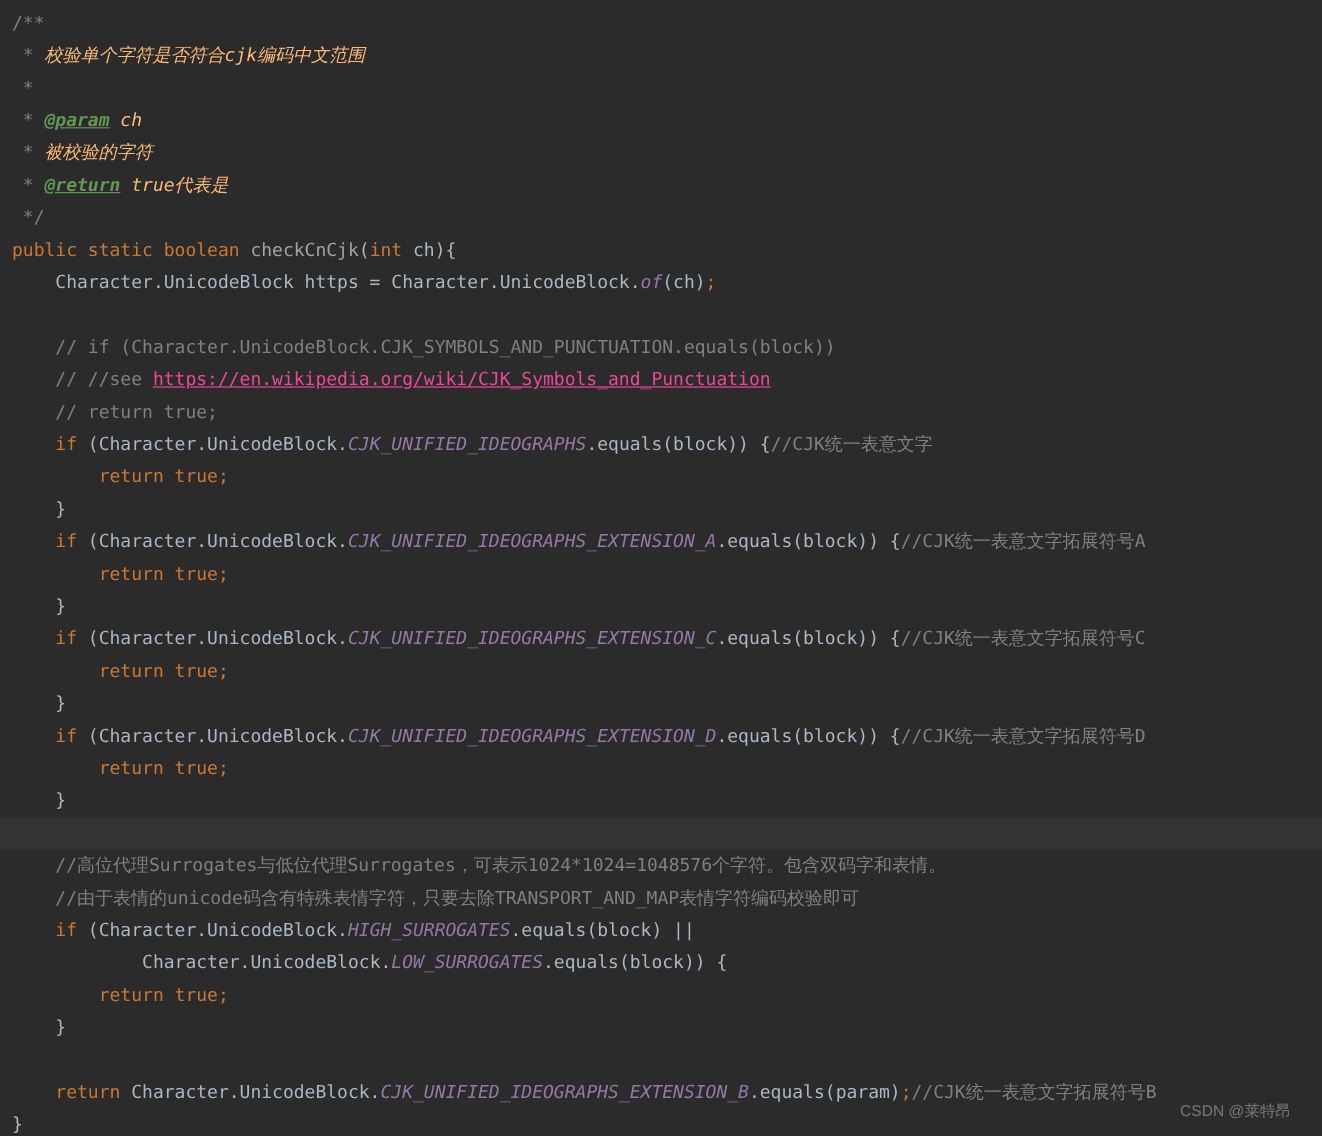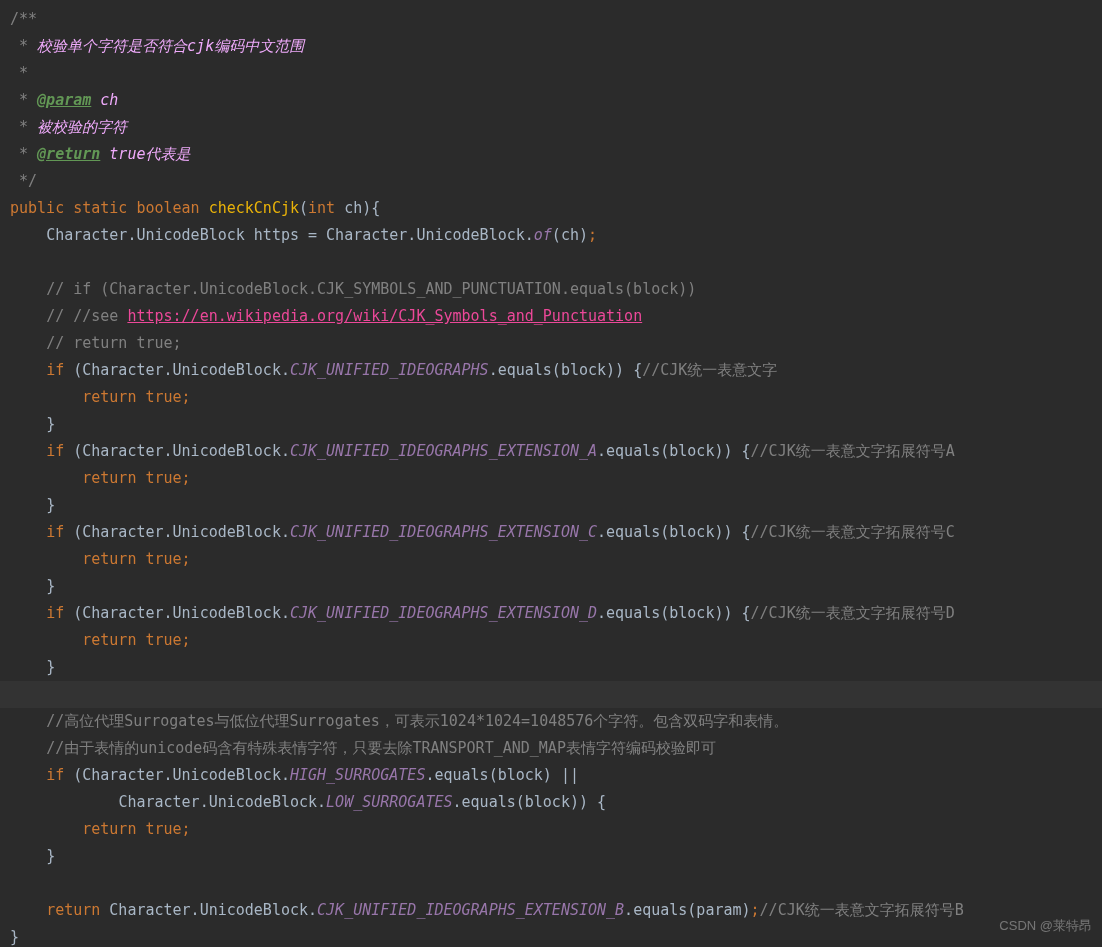--- a/index.html
+++ b/index.html
@@ -15,44 +15,44 @@
     position: relative;
   }
   pre.code {
     margin: 0;
     padding: 6px 10px 0 10px;
     line-height: 27px;
     white-space: pre;
     font-family: inherit;
   }
   .c-star { color: #808080; }
-  .c-doc  { color: #f0abfc; font-style: italic; text-align: right; }
+  .c-doc  { color: #fdba74; font-style: italic; text-align: right; }
   .c-tag  { color: #629755; font-style: italic; text-decoration: underline; font-weight: bold; }
   .c-kw   { color: #cc7832; }
-  .c-mname{ color: #eab308; text-align: right; }
+  .c-mname{ color: #a3a3a3; text-align: right; }
   .c-ident{ color: #a9b7c6; }
   .c-punct{ color: #a9b7c6; }
   .c-italic{ color: #9876aa; font-style: italic; }
   .c-lcomm{ color: #808080; margin-top: 16px; }
   .c-link { color: #ec4899; text-decoration: underline; }
   .c-semi { color: #cc7832; }
 
   .hl-line {
     position: absolute;
     left: 0;
     right: 0;
     top: 681px;
     height: 27px;
     background: rgba(255,255,255,0.04);
     pointer-events: none;
   }
 
   .watermark {
     position: absolute;
-    right: 10px;
+    right: 26px;
     bottom: 12px;
     color: rgba(255,255,255,0.35);
     font-family: Arial, sans-serif;
     font-size: 13px;
   }
 </style>
 </head>
 <body>
 
 <div class="hl-line"></div>

